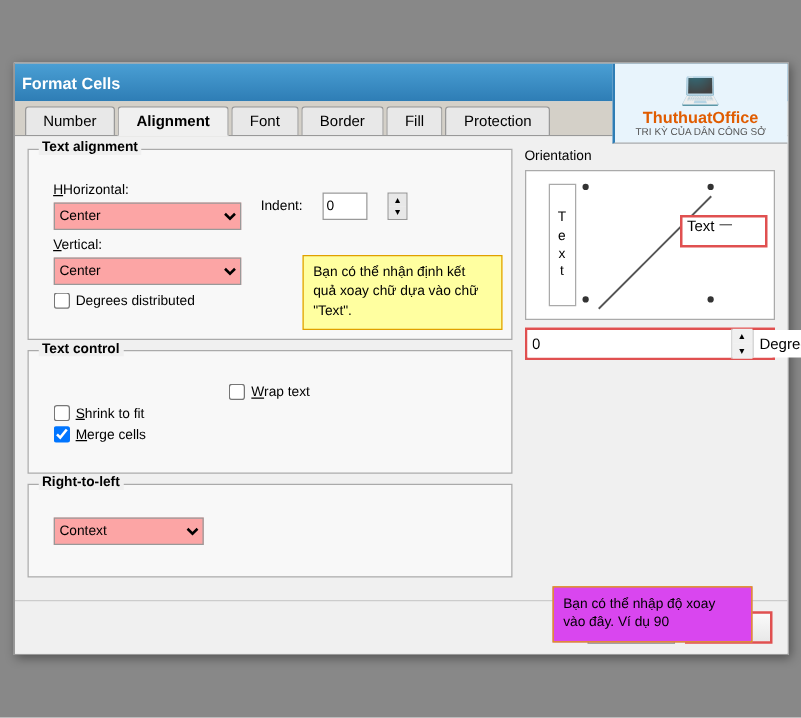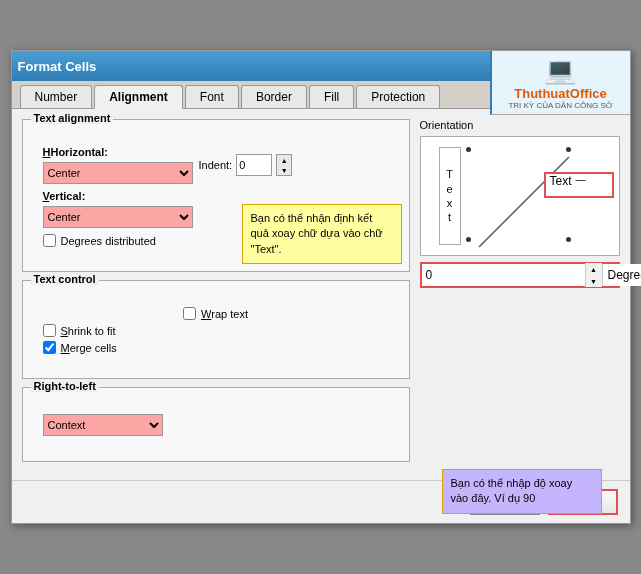--- a/index.html
+++ b/index.html
@@ -88,21 +88,20 @@
     }
 
     .left-panel {
       flex: 1;
     }
 
     .section-label {
       font-size: 11px;
       margin-bottom: 4px;
       color: #000;
-      font-weight: bold;
     }
     .section-group {
       border: 1px solid #aaa;
       padding: 20px;
       margin-bottom: 8px;
       background: #f8f8f8;
       position: relative;
     }
     .section-group-title {
       position: absolute;
@@ -127,21 +126,22 @@
       border: 1px solid #999;
       background: #fca5a5;
     }
     .horizontal-select { width: 150px; }
     .vertical-select { width: 150px; }
     .context-select { width: 120px; }
 
     .indent-row {
       display: flex;
       align-items: center;
-      gap: 4px;
+      gap: 16px;
+      margin-left: 10px;
     }
     .indent-label { font-size: 11px; }
     .indent-input {
       width: 36px;
       height: 22px;
       border: 1px solid #999;
       font-size: 11px;
       padding: 0 2px;
     }
     .spinner {
@@ -297,21 +297,21 @@
       font-size: 11px;
       color: #000;
       width: 160px;
       z-index: 10;
       line-height: 1.4;
     }
     .tooltip-box-2 {
       position: absolute;
       left: 430px;
       top: 360px;
-      background: #c4b5fd;
+      background: #d946ef;
       border: 1px solid #e0a000;
       padding: 6px 8px;
       font-size: 11px;
       color: #000;
       width: 160px;
       z-index: 10;
       line-height: 1.4;
     }
 
     .rtl-section { margin-top: 6px; }

